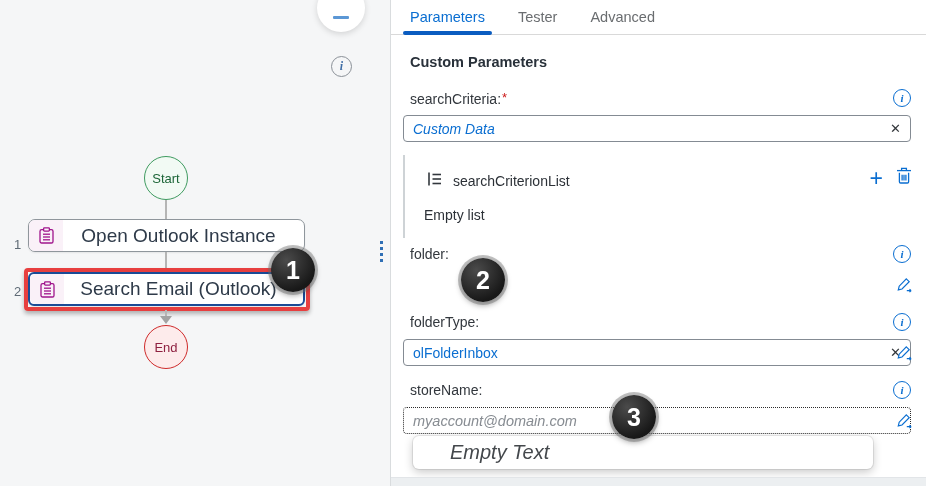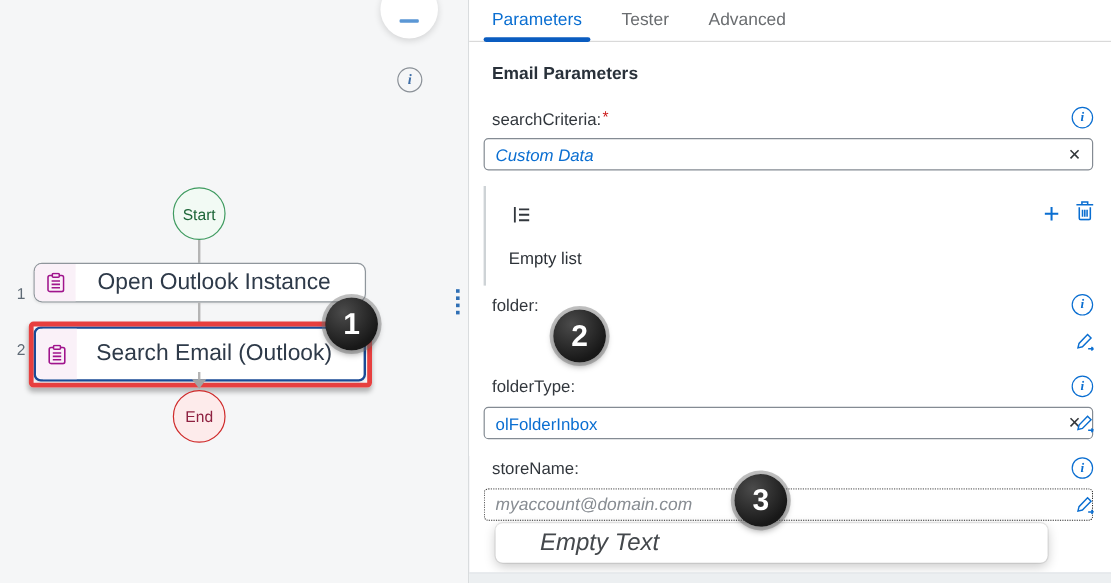--- a/index.html
+++ b/index.html
@@ -24,21 +24,21 @@
   .conn{position:absolute;left:165px;width:1.5px;background:#b5b5b5;}
   .arrow-head{position:absolute;left:160px;top:316px;width:0;height:0;
     border-left:6px solid transparent;border-right:6px solid transparent;border-top:8px solid #a3a3a3;}
   .flow-node{position:absolute;left:28px;width:277px;background:#fff;border:1px solid #8f969c;
     border-radius:7px;display:flex;align-items:stretch;box-sizing:border-box;box-shadow:0 1px 2px rgba(0,0,0,.07);}
   .flow-node .strip{width:34px;background:#faf1f8;border-radius:6px 0 0 6px;
     display:flex;align-items:center;justify-content:center;}
   .flow-node .nlabel{flex:1;display:flex;align-items:center;justify-content:center;
     font-size:19px;color:#2e3a49;padding-right:10px;}
   .node1{top:219px;height:33px;}
-  .node2{top:272px;height:46px;border:2px solid #1a4b96;border-radius:6px;}
+  .node2{top:272px;height:34px;border:2px solid #1a4b96;border-radius:6px;}
   .red-frame{position:absolute;left:-6px;top:-6px;width:calc(100% + 13px);height:calc(100% + 13px);
     border:4px solid #e73f3f;border-radius:4px;box-sizing:border-box;pointer-events:none;
     box-shadow:0 3px 4px rgba(0,0,0,.28);}
   .row-num{position:absolute;left:14px;font-size:13px;color:#5f6b76;}
   .splitter-dots{position:absolute;left:380px;top:241px;display:flex;flex-direction:column;gap:3px;}
   .splitter-dots i{width:3px;height:3px;background:#2f6fb5;display:block;}
   
   .panel{position:absolute;left:391px;top:0;width:535px;height:380px;background:#fff;}
   .tabbar{position:relative;height:34px;border-bottom:1px solid #d9d9d9;display:flex;
     align-items:center;padding-left:19px;gap:33px;}
@@ -144,21 +144,21 @@
 
 <div class="panel">
 
   <div class="tabbar">
     <span class="tab active">Parameters</span>
     <span class="tab">Tester</span>
     <span class="tab">Advanced</span>
     <span class="tab-underline"></span>
   </div>
 
-  <div class="section-title">Email Parameters</div>
+  <div class="section-title">Custom Parameters</div>
 
   <div class="field-label" style="top:90px;">
     <span>searchCriteria:</span><span class="req">*</span>
   </div>
   <div class="info-icon" style="top:89px;">
     <span>i</span>
   </div>
   <div class="tfield" style="top:115px;">
     <span class="val-blue-italic">Custom Data</span>
     <span class="clear-x">✕</span>
@@ -167,20 +167,21 @@
   <div class="group-rail"></div>
   <div class="group-header">
     <span>
       <svg width="14" height="14" viewBox="0 0 14 14" stroke="#32373d" stroke-width="1.6">
         <line x1="1" y1="0.5" x2="1" y2="13.5"></line>
         <line x1="4.5" y1="2.5" x2="13" y2="2.5"></line>
         <line x1="4.5" y1="7" x2="13" y2="7"></line>
         <line x1="4.5" y1="11.5" x2="13" y2="11.5"></line>
       </svg>
     </span>
+    <span>searchCriterionList</span>
   </div>
   <div class="group-actions">
     <span class="plus-btn">+</span>
     <span>
       <svg width="16" height="17" viewBox="0 0 16 17" fill="none" stroke="#0a6ed1" stroke-width="1.3">
         <line x1="1" y1="3.6" x2="15" y2="3.6"></line>
         <path d="M5.6 3.4 V1.4 h4.8 v2"></path>
         <path d="M3.4 5.8 v9 a1.2 1.2 0 0 0 1.2 1.2 h6.8 a1.2 1.2 0 0 0 1.2-1.2 v-9"></path>
         <line x1="6.1" y1="7.8" x2="6.1" y2="13.6"></line>
         <line x1="8" y1="7.8" x2="8" y2="13.6"></line>

